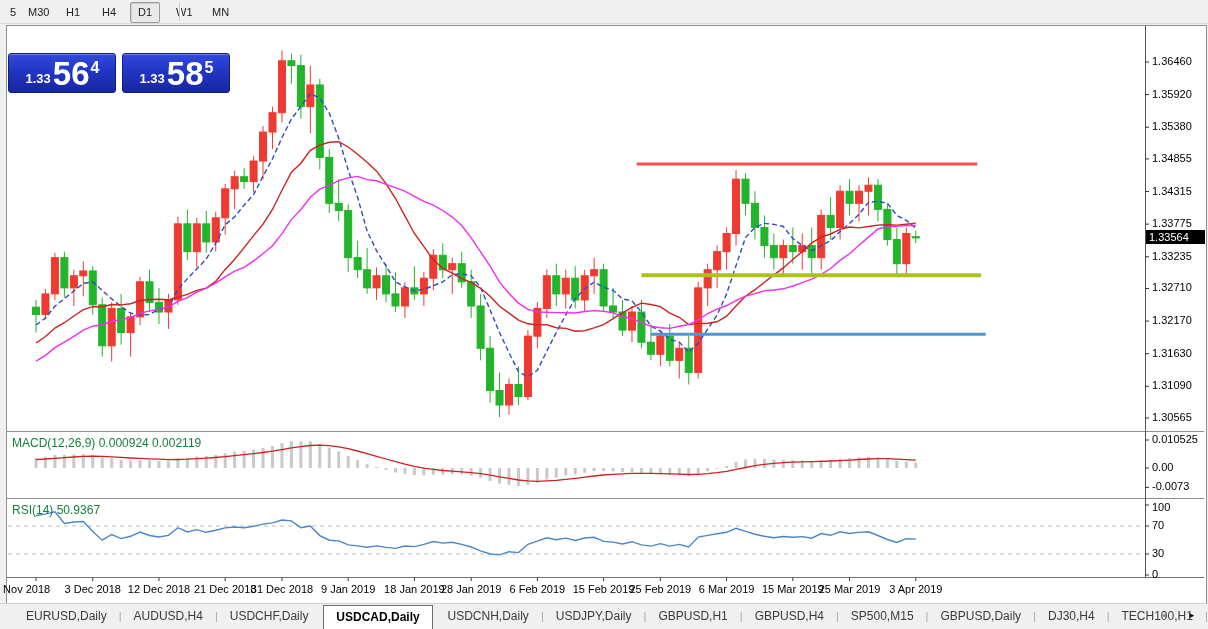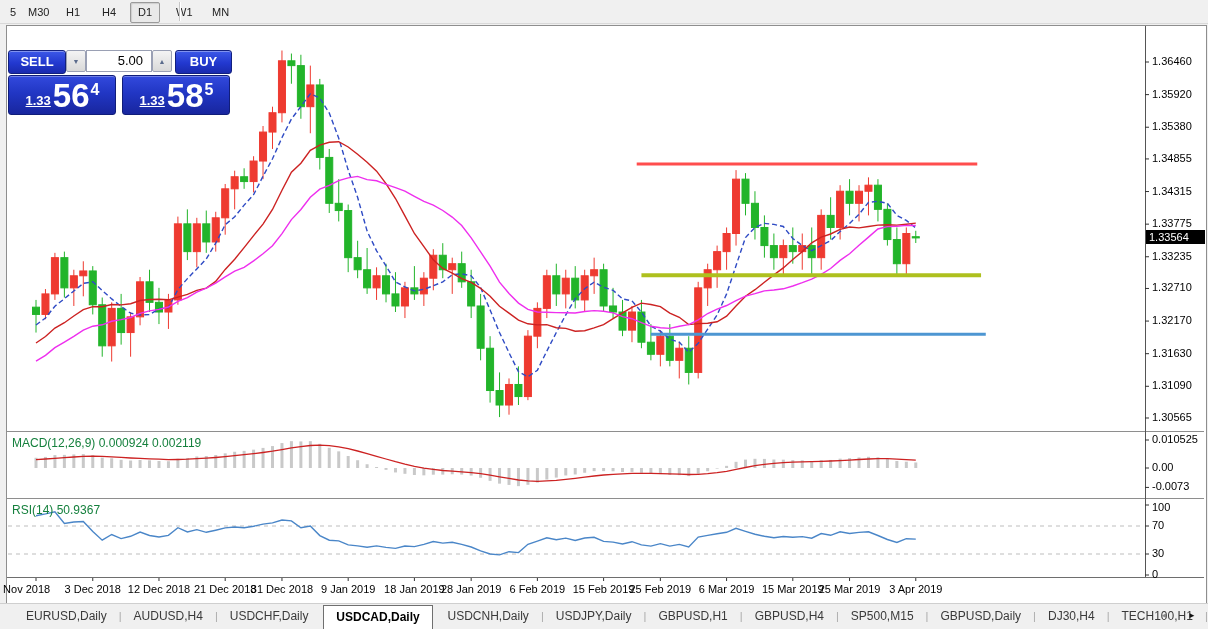--- a/index.html
+++ b/index.html
@@ -35,21 +35,21 @@
   #spin-down{left:58px;}
   #vol-field{left:78px;width:66px;font-size:13px;color:#000;text-align:right;line-height:20px;padding-right:8px;box-sizing:border-box;}
   #spin-up{left:144px;}
   .tp-row2{position:relative;height:40px;margin-top:3px;}
   .price-box{position:absolute;top:0;height:40px;color:#fff;
              background:linear-gradient(180deg,#3249dd 0%,#2136c4 45%,#18269e 100%);
              border:1px solid #101d7a;border-radius:3px;box-shadow:inset 0 1px 0 rgba(255,255,255,.3);
              display:flex;align-items:flex-end;justify-content:center;padding-bottom:3px;box-sizing:border-box;}
   #sell-price-box{left:0;width:108px;}
   #buy-price-box{left:114px;width:108px;}
-  .pb-prefix{font-size:13px;font-weight:bold;margin:0 2px 3px 0;text-decoration:underline;}
+  .pb-prefix{font-size:13px;font-weight:bold;margin:0 2px 3px 0;}
   .pb-big{font-size:33px;font-weight:bold;line-height:30px;}
   .pb-sup{font-size:16px;font-weight:bold;position:relative;top:-12px;left:1px;}
 
   
   .pane-label{position:absolute;font-size:12px;color:#15803d;white-space:nowrap;}
 
   
   .axis-label{position:absolute;left:1152px;font-size:11px;color:#000;white-space:nowrap;}
   .ind-axis-label{position:absolute;left:1152px;font-size:11px;color:#000;white-space:nowrap;}
   #price-marker{position:absolute;left:1146px;width:56px;height:14px;background:#000;color:#fff;
@@ -437,27 +437,20 @@
       </g>
       <g clip-path="url(#cpRsi)">
         <line x1="8" y1="526" x2="1144" y2="526" stroke="#bdbdbd" stroke-width="1" stroke-dasharray="4,4"></line>
         <line x1="8" y1="554" x2="1144" y2="554" stroke="#bdbdbd" stroke-width="1" stroke-dasharray="4,4"></line>
         <polyline points="36.0,515.8 45.5,513.9 54.9,511.7 64.4,523.4 73.8,522.0 83.3,521.5 92.8,531.6 102.2,540.2 111.7,534.5 121.1,538.6 130.6,536.3 140.1,532.0 149.5,535.5 159.0,537.0 168.4,535.4 177.9,527.7 187.4,532.0 196.8,529.6 206.3,532.3 215.7,530.2 225.2,527.9 234.7,527.0 244.1,527.8 253.6,526.2 263.0,524.1 272.5,522.9 282.0,520.0 291.4,520.9 300.9,527.7 310.3,526.1 319.8,535.6 329.3,540.2 338.7,540.9 348.2,544.9 357.6,545.9 367.1,547.3 376.6,545.9 386.0,547.4 395.5,548.4 404.9,546.0 414.4,546.6 423.9,544.4 433.3,541.5 442.8,543.1 452.2,542.3 461.7,544.4 471.2,547.0 480.6,550.8 490.1,554.0 499.5,554.9 509.0,551.7 518.5,552.6 527.9,544.3 537.4,541.1 546.8,537.8 556.3,539.7 565.8,538.1 575.2,540.5 584.7,538.0 594.1,537.3 603.6,541.4 613.1,542.1 622.5,544.0 632.0,541.7 641.4,544.9 650.9,546.1 660.4,543.6 669.8,546.1 679.3,544.4 688.7,546.9 698.2,537.1 707.7,535.4 717.1,533.8 726.6,532.3 736.0,528.3 745.5,531.3 755.0,534.2 764.4,536.3 773.9,537.7 783.3,536.5 792.8,537.2 802.3,536.6 811.7,538.2 821.2,533.6 830.6,535.3 840.1,531.8 849.6,533.5 859.0,532.4 868.5,531.8 877.9,535.5 887.4,539.5 896.9,542.4 906.3,538.7 915.8,539.1" stroke="#4a86c8" stroke-width="1.4" fill="none"></polyline>
       </g>
     </svg>
 
 
   <div id="trade-panel">
-    <div class="tp-row1">
-      <div class="tp-btn" id="sell-btn">SELL</div>
-      <div class="spin-btn" id="spin-down"><span>▼</span></div>
-      <div class="tp-spin" id="vol-field">5.00</div>
-      <div class="spin-btn" id="spin-up"><span>▲</span></div>
-      <div class="tp-btn" id="buy-btn">BUY</div>
-    </div>
     <div class="tp-row2">
       <div class="price-box" id="sell-price-box">
         <span class="pb-prefix">1.33</span>
           <span class="pb-big">56</span>
           <span class="pb-sup">4</span>
       </div>
       <div class="price-box" id="buy-price-box">
         <span class="pb-prefix">1.33</span>
           <span class="pb-big">58</span>
           <span class="pb-sup">5</span>

